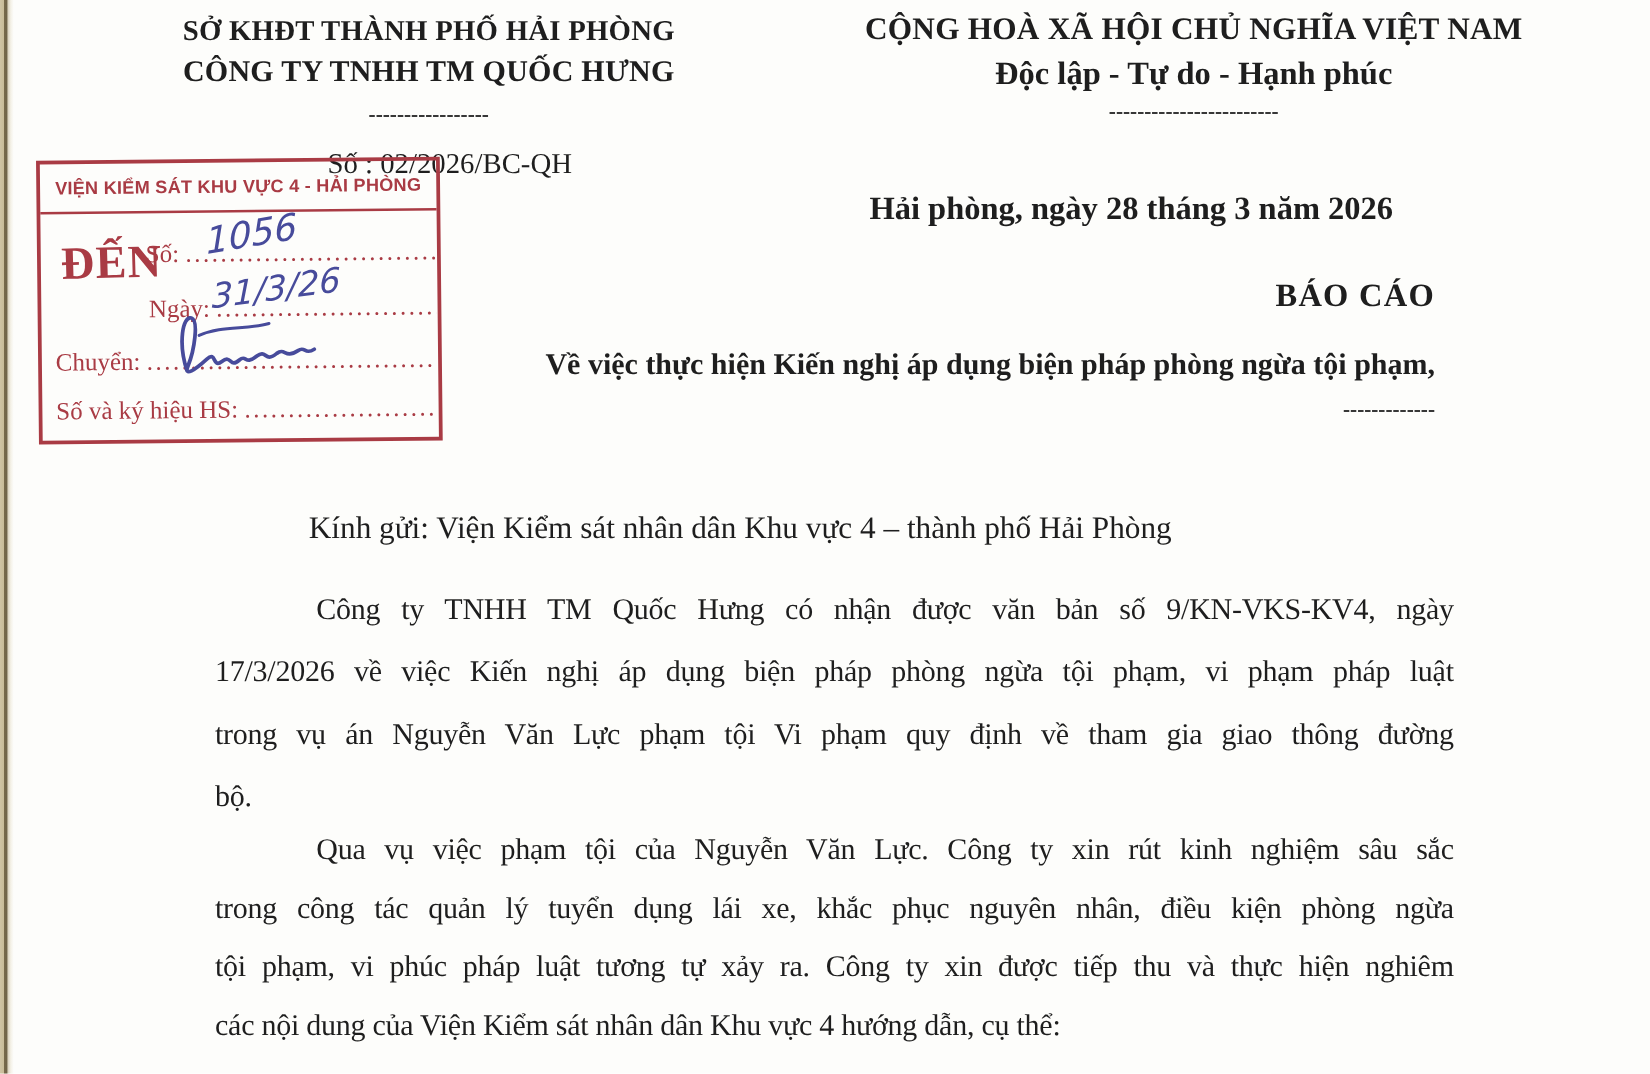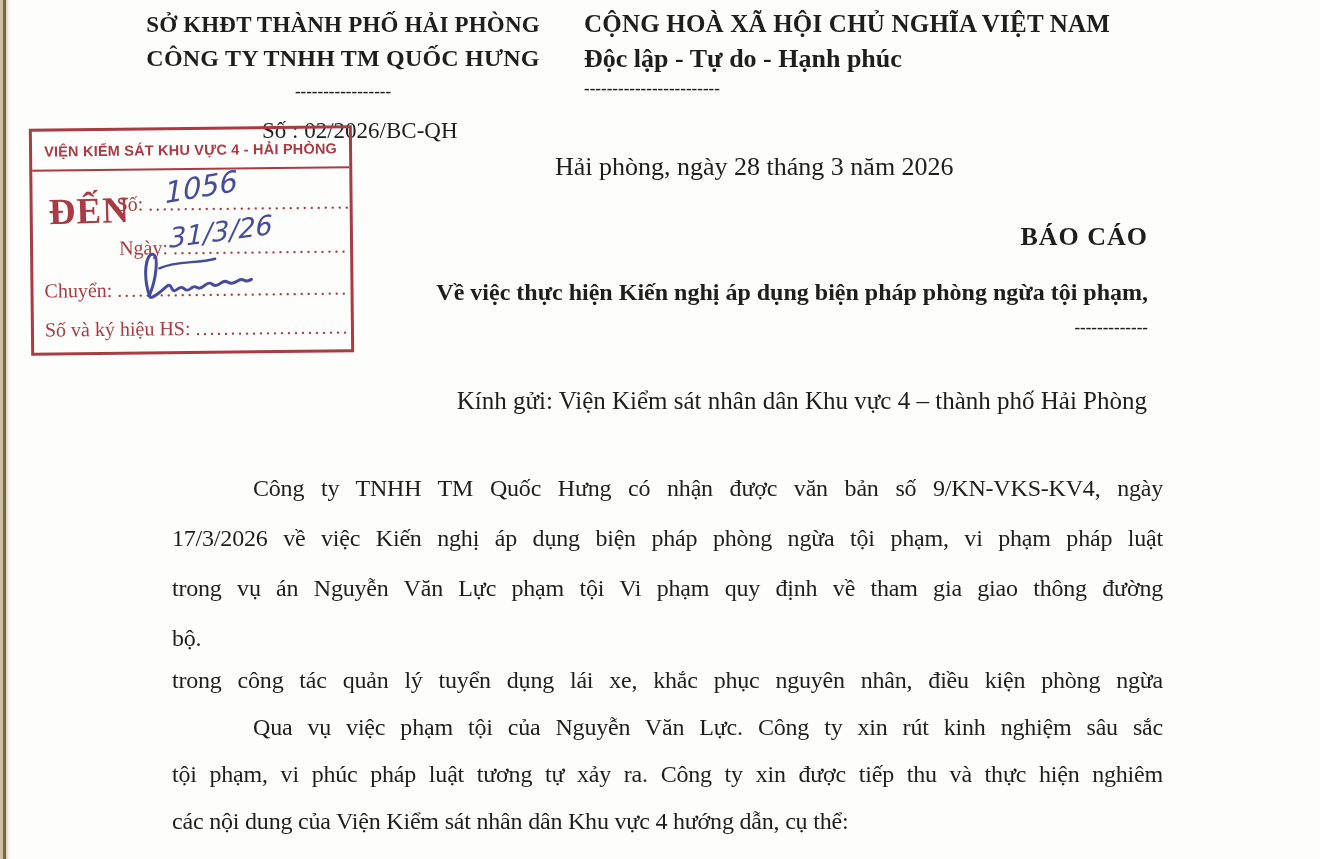--- a/index.html
+++ b/index.html
@@ -14,25 +14,25 @@
 
   
   .org-block { left:128px; top:12px; width:430px; text-align:center; }
   .org1 { font-size:23px; font-weight:600; letter-spacing:0.2px; }
   .org2 { font-size:24px; font-weight:bold; margin-top:7px; letter-spacing:0.2px; }
   .sep  { font-weight:bold; font-size:17px; letter-spacing:0px; line-height:14px; }
   .sep-left { margin-top:13px; }
   .doc-number { left:262px; top:118px; font-size:23px; z-index:2; }
 
   
-  .nat-block { left:584px; top:10px; width:686px; }
+  .nat-block { left:612px; top:10px; width:686px; text-align:center; }
   .nat1 { font-size:25px; font-weight:bold; letter-spacing:0.2px; }
   .nat2 { font-size:26px; font-weight:bold; margin-top:6px; }
   .sep-right { margin-top:8px; }
-  .dateline { left:555px; top:152px; width:700px; text-align:left; font-size:26px; }
+  .dateline { left:555px; top:152px; width:700px; text-align:center; font-size:26px;font-weight:bold; }
 
   
   .stamp { left:30px; top:127px; width:323px; height:227px;
     border:3px solid #a93b44; transform:rotate(-0.6deg); z-index:3; color:#a93b44; }
   .stamp-head { height:40px; line-height:40px; border-bottom:2px solid #a93b44;
     text-align:center; font-family:"Liberation Sans", sans-serif; font-weight:bold;
     font-size:14.5px; letter-spacing:0.2px; white-space:nowrap; overflow:hidden; }
   .stamp-den { position:absolute; left:16px; top:58px; font-size:37px; font-weight:bold;
     letter-spacing:1px; transform:rotate(-1deg); }
   .stamp-row { position:absolute; font-size:20px; white-space:nowrap; overflow:hidden; display:flex; }
@@ -49,21 +49,21 @@
   .hw-sig  { left:92px; top:112px; width:160px; height:72px; }
 
   
   .title-block { left:248px; top:222px; width:900px; text-align:right; }
   .heading { font-size:26px; font-weight:bold; letter-spacing:1px; }
   .sub1 { font-size:24px; font-weight:bold; margin-top:27px; }
   .sub2 { font-size:24px; font-weight:bold; margin-top:8px; }
   .sep-title { margin-top:15px; }
 
   
-  .recipient { left:247px; top:387px; width:900px; text-align:right; font-size:25px; }
+  .recipient { left:247px; top:409px; width:900px; text-align:left; font-size:25px; }
 
   
   .para { left:172px; width:991px; font-size:24px; letter-spacing:-0.2px; }
   .para1 { top:463px; }
   .para2 { top:657px; }
   .bline { height:50px; line-height:50px; text-align:justify; text-align-last:justify; white-space:nowrap; }
   .para2 .bline { height:47px; line-height:47px; }
   .indent { padding-left:81px; }
   .lastline { text-align-last:left; }
 </style>
@@ -120,19 +120,19 @@
   <div class="abs recipient">Kính gửi: Viện Kiểm sát nhân dân Khu vực 4 – thành phố Hải Phòng</div>
 
   <div class="abs para para1">
     <div class="bline indent">Công ty TNHH TM Quốc Hưng có nhận được văn bản số 9/KN-VKS-KV4, ngày</div>
     <div class="bline">17/3/2026 về việc Kiến nghị áp dụng biện pháp phòng ngừa tội phạm, vi phạm pháp luật</div>
     <div class="bline">trong vụ án Nguyễn Văn Lực phạm tội Vi phạm quy định về tham gia giao thông đường</div>
     <div class="bline lastline">bộ.</div>
   </div>
 
   <div class="abs para para2">
+    <div class="bline indent">Qua vụ việc phạm tội của Nguyễn Văn Lực. Công ty xin rút kinh nghiệm sâu sắc</div>
     <div class="bline">trong công tác quản lý tuyển dụng lái xe, khắc phục nguyên nhân, điều kiện phòng ngừa</div>
-    <div class="bline indent">Qua vụ việc phạm tội của Nguyễn Văn Lực. Công ty xin rút kinh nghiệm sâu sắc</div>
     <div class="bline">tội phạm, vi phúc pháp luật tương tự xảy ra. Công ty xin được tiếp thu và thực hiện nghiêm</div>
     <div class="bline lastline">các nội dung của Viện Kiểm sát nhân dân Khu vực 4 hướng dẫn, cụ thể:</div>
   </div>
 
 </div>
 
 </body></html>

